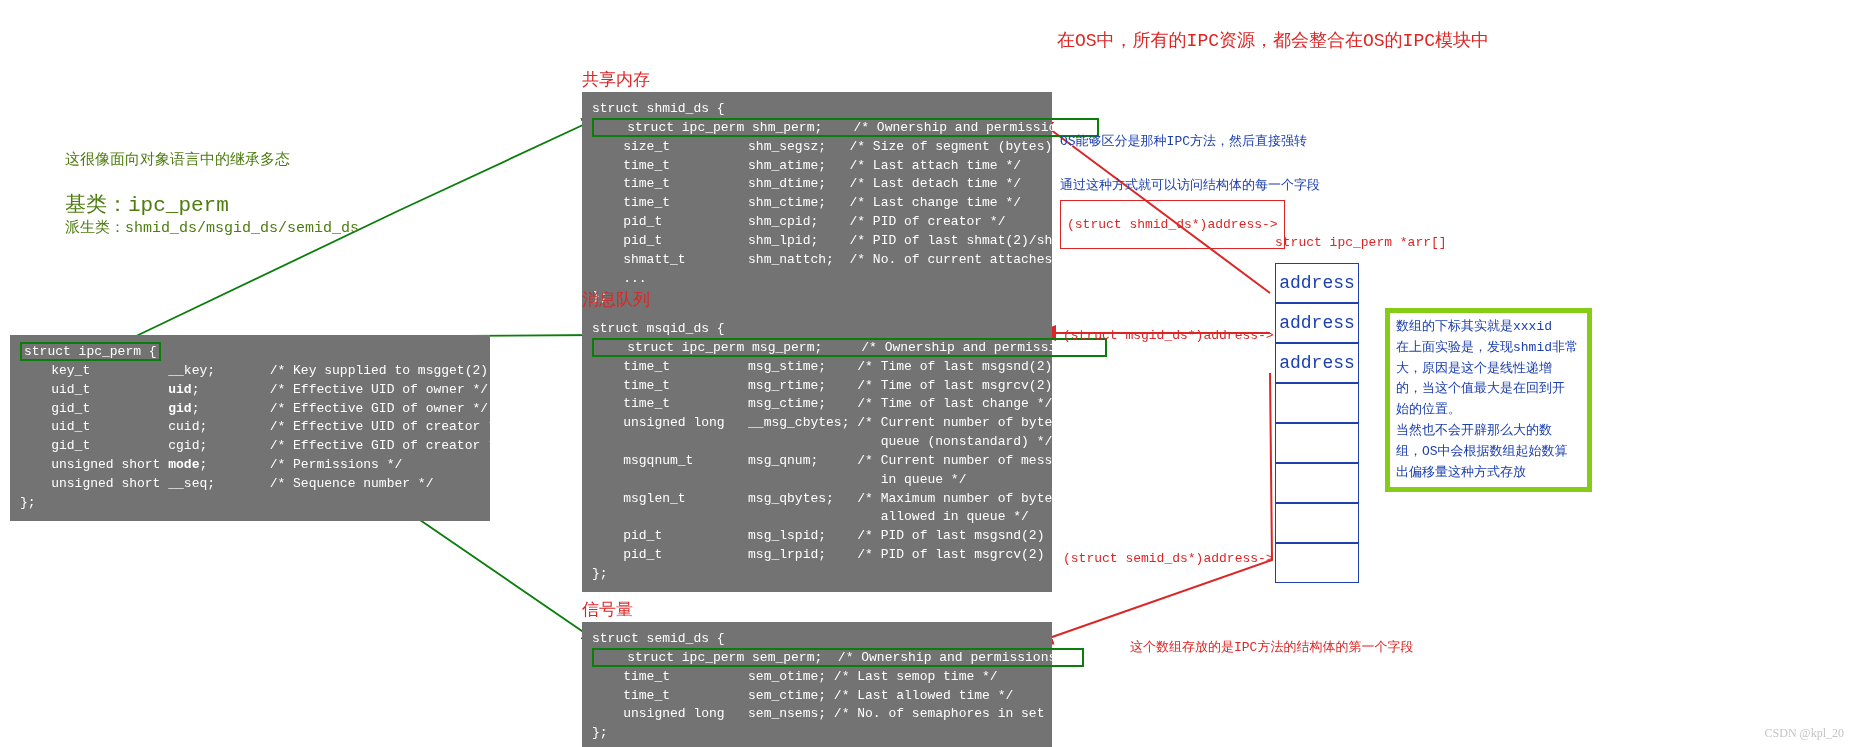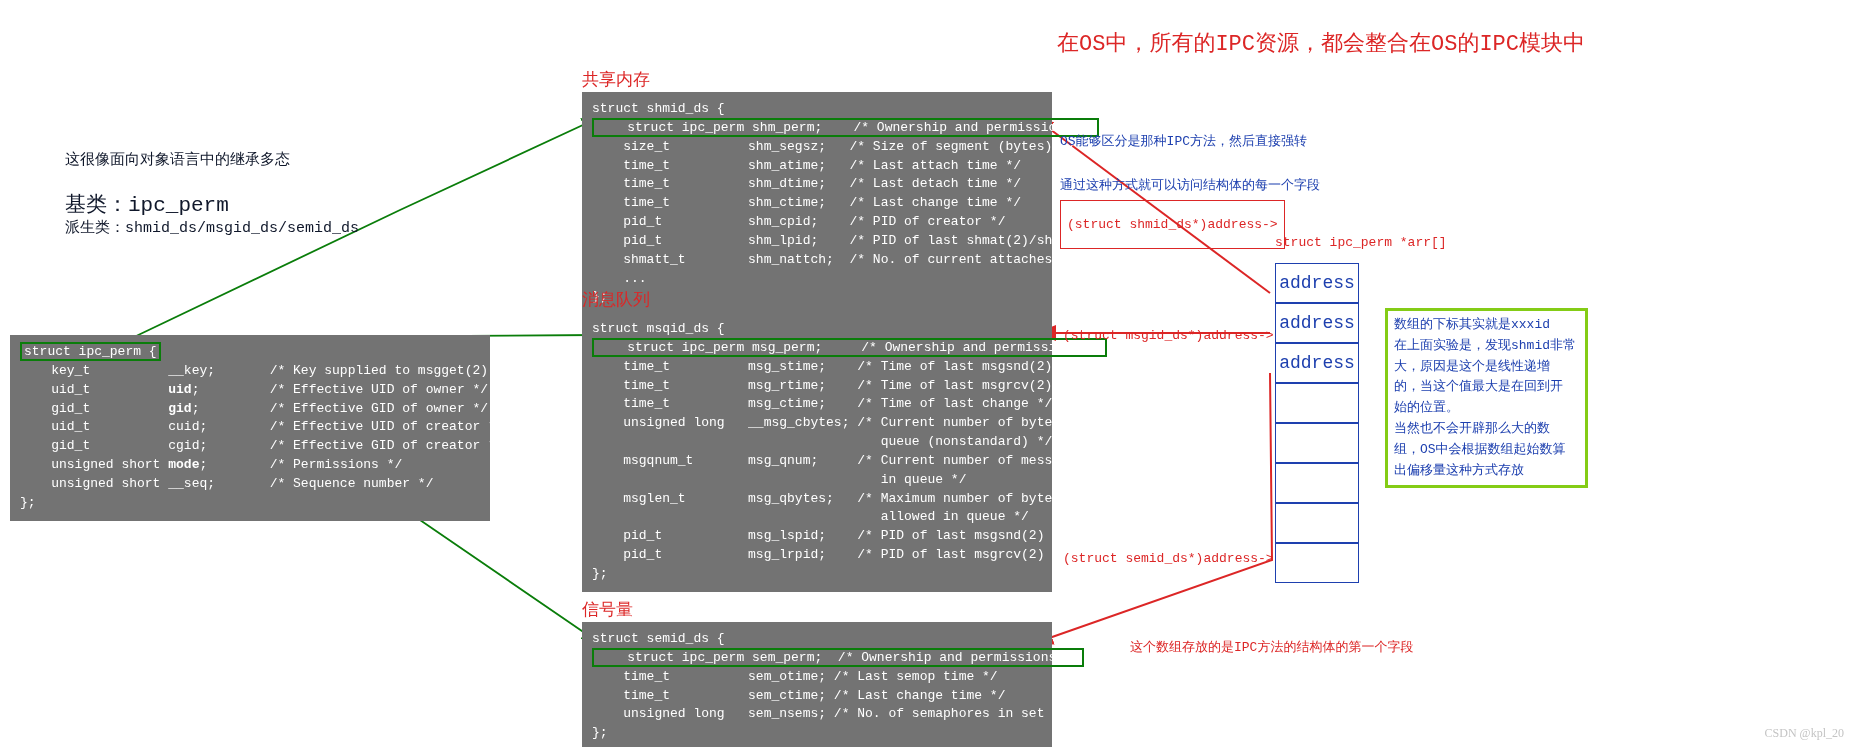--- a/index.html
+++ b/index.html
@@ -1,26 +1,26 @@
 <!DOCTYPE html>
 <html><head>
 <meta charset="utf-8">
 <style>
   html,body{margin:0;padding:0;background:#fff;font-family:"Consolas","Courier New",monospace;font-size:13px;color:#000;width:1856px;height:747px;overflow:hidden}
   .abs{position:absolute}
   .code-block{background:#737373;color:#fff;padding:8px 10px;line-height:1.45;white-space:pre}
   .hl-inline{border:2px solid #0a7d0a;padding:0 2px}
   .red{color:#dc2626}
   .blue{color:#1e40af}
-  .cyan{color:#0f172a}
+  .cyan{color:#4d7c0f}
   .red-border{border:1px solid #dc2626}
   .cell{border:1px solid #1e40af;height:38px;display:flex;align-items:center;justify-content:center;font-size:18px}
   svg{position:absolute;top:0;left:0;width:1856px;height:747px;pointer-events:none}
-  .note-box{border:3px solid #84cc16;padding:4px 6px;color:#1e40af;line-height:1.6;font-size:13px}
-  .title{font-size:22px}
+  .note-box{border:5px solid #84cc16;padding:4px 6px;color:#1e40af;line-height:1.6;font-size:13px}
+  .title{font-size:18px}
   .watermark{position:absolute;right:12px;bottom:6px;color:#c4c4c4;font-size:12px;font-family:Liberation Serif, serif}
   b{color:#fff}
 </style>
 </head>
 <body>
 
 <svg>
   <defs>
     <marker id="arr-red" markerWidth="10" markerHeight="8" refX="9" refY="4" orient="auto">
       <path d="M0,0 L10,4 L0,8 Z" fill="#dc2626"></path>
@@ -81,21 +81,21 @@
     msglen_t        msg_qbytes;   /* Maximum number of bytes
                                      allowed in queue */
     pid_t           msg_lspid;    /* PID of last msgsnd(2) */
     pid_t           msg_lrpid;    /* PID of last msgrcv(2) */
 };</span></div>
 
 <div class="abs red" style="left:582px;top:598px;font-size:17px">信号量</div>
 <div class="abs code-block" style="left:582px;top:622px;width:450px"><span>struct semid_ds {</span>
 <span class="hl-inline">    struct ipc_perm sem_perm;  /* Ownership and permissions */</span>
 <span>    time_t          sem_otime; /* Last semop time */
-    time_t          sem_ctime; /* Last change time */
+    time_t          sem_ctime; /* Last allowed time */
     unsigned long   sem_nsems; /* No. of semaphores in set */
 };</span></div>
 
 <div class="abs blue" style="left:1060px;top:132px">OS能够区分是那种IPC方法，然后直接强转</div>
 <div class="abs blue" style="left:1060px;top:176px">通过这种方式就可以访问结构体的每一个字段</div>
 <div class="abs red red-border" style="left:1060px;top:200px;padding:16px 6px">(struct shmid_ds*)address-&gt;</div>
 
 <div class="abs red" style="left:1063px;top:328px">(struct msgid_ds*)address-&gt;</div>
 <div class="abs red" style="left:1063px;top:551px">(struct semid_ds*)address-&gt;</div>
 

